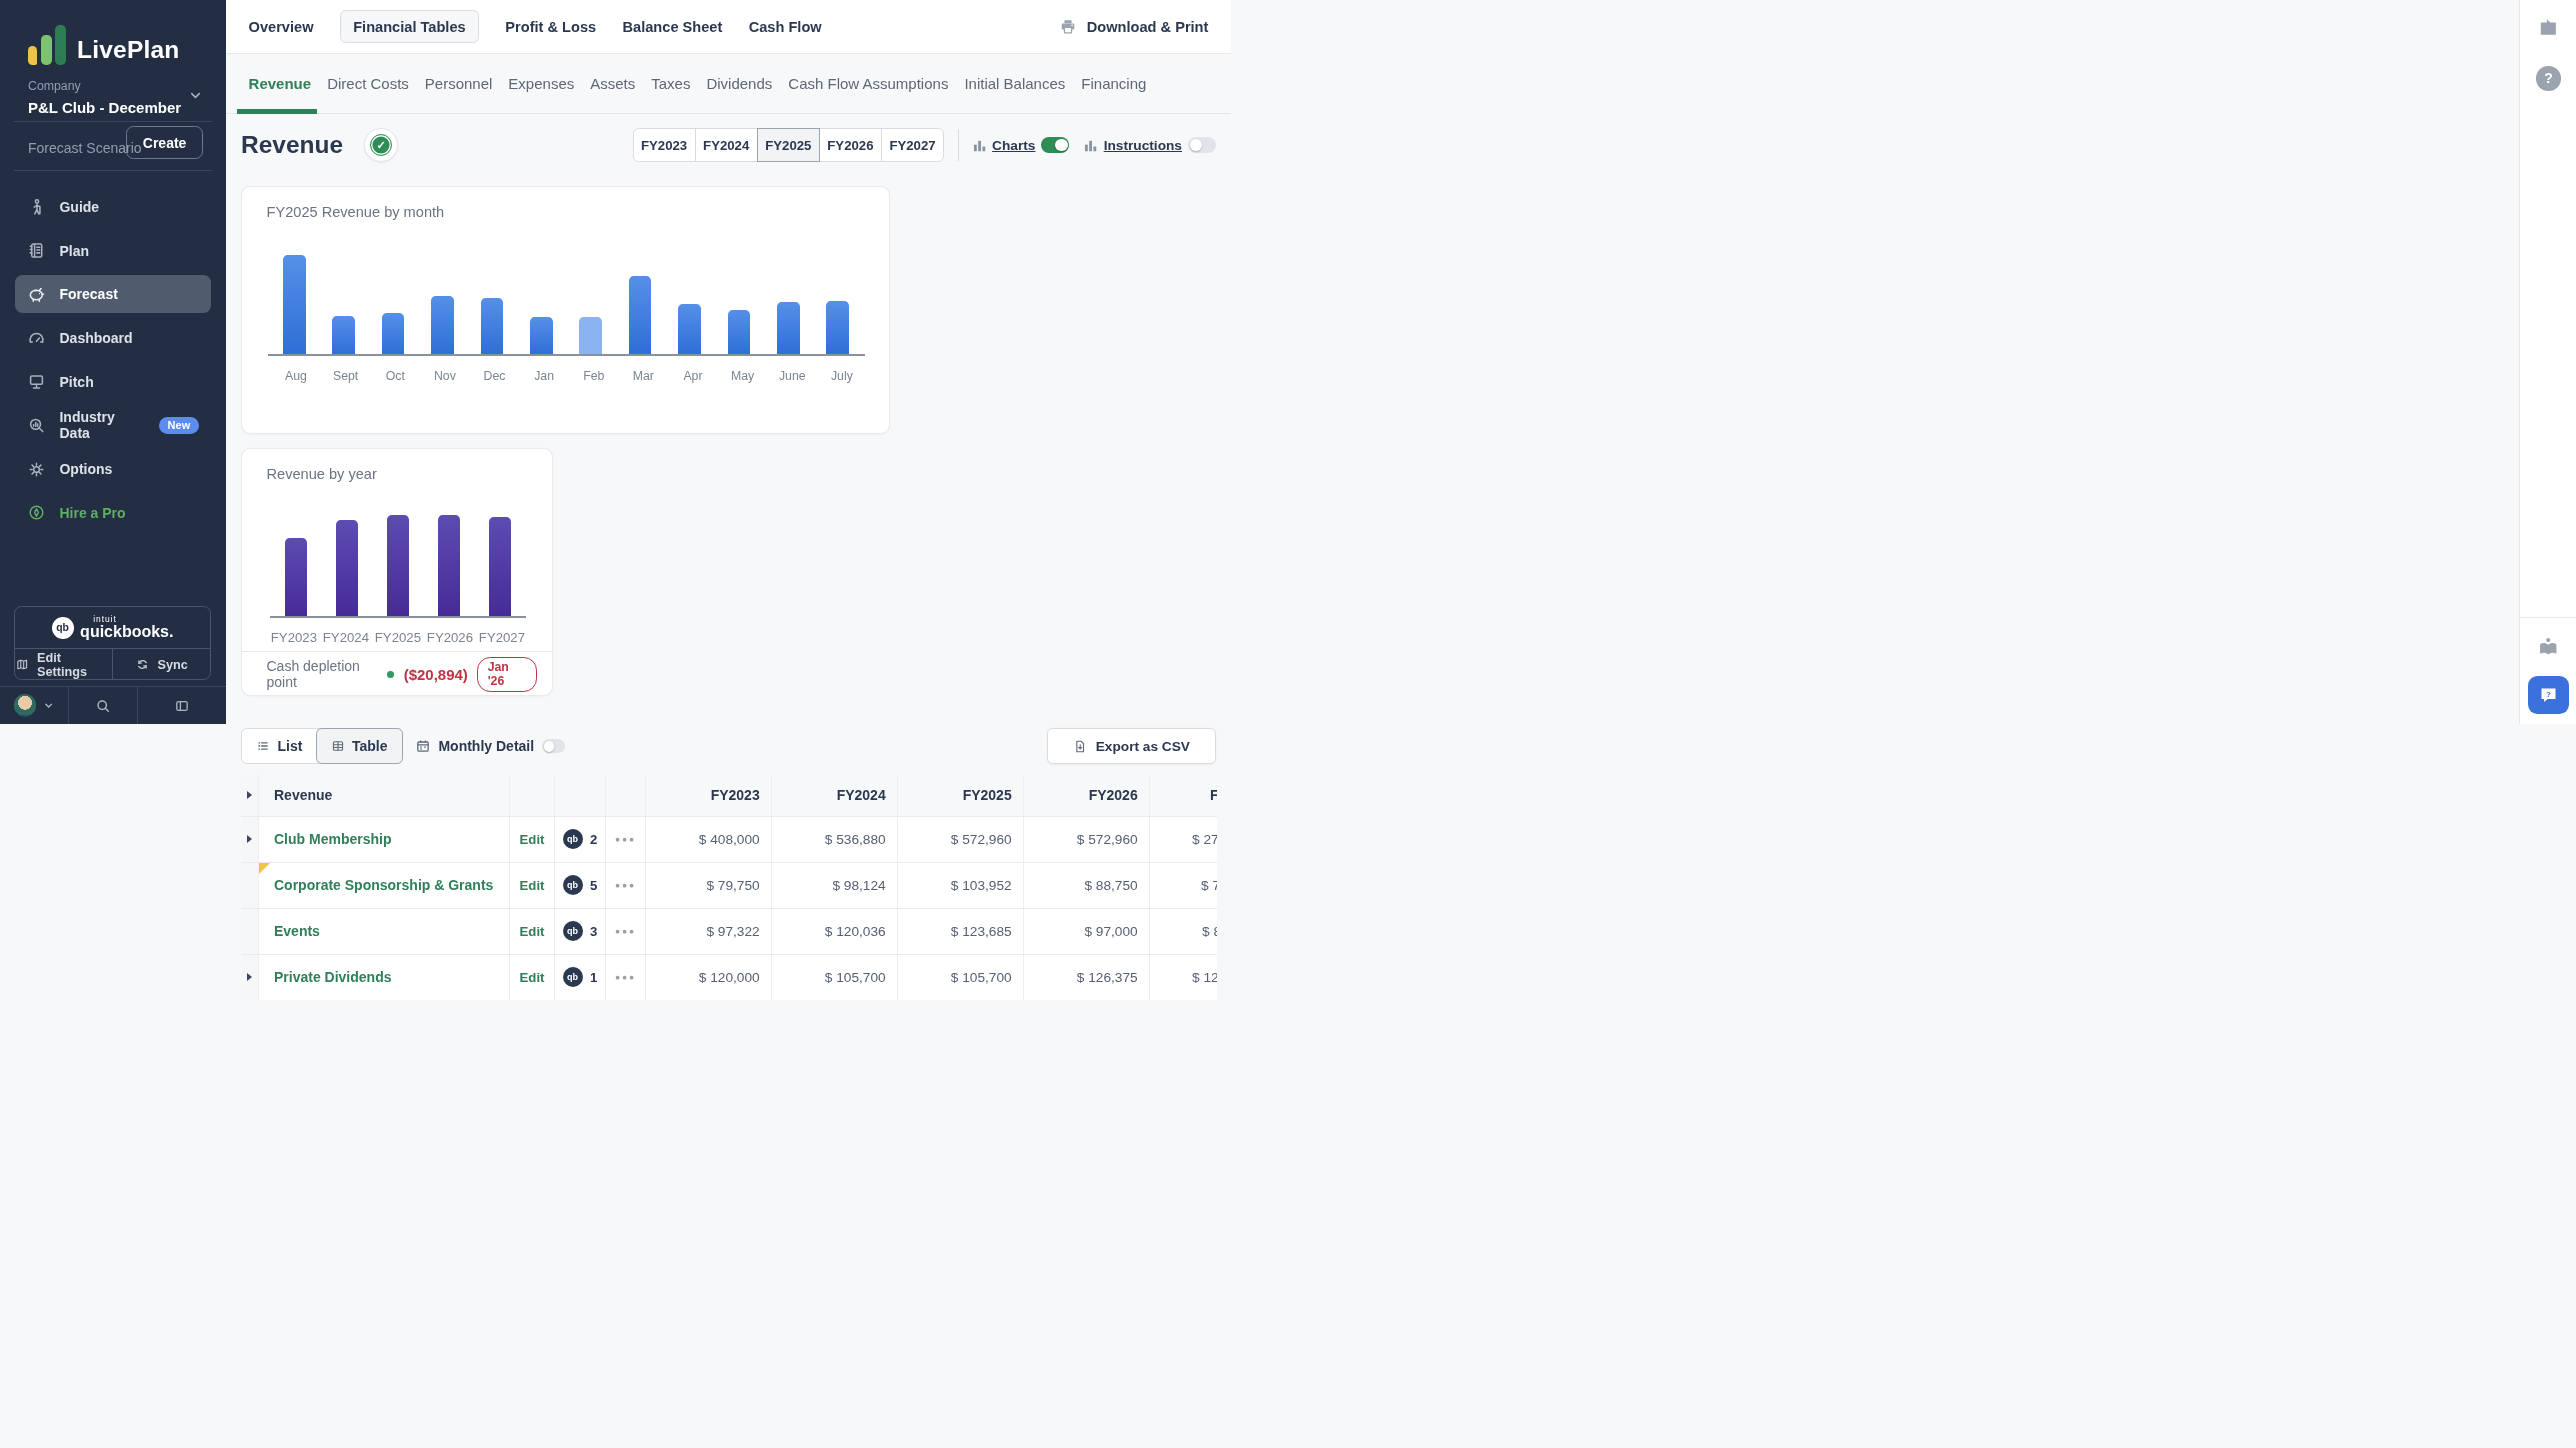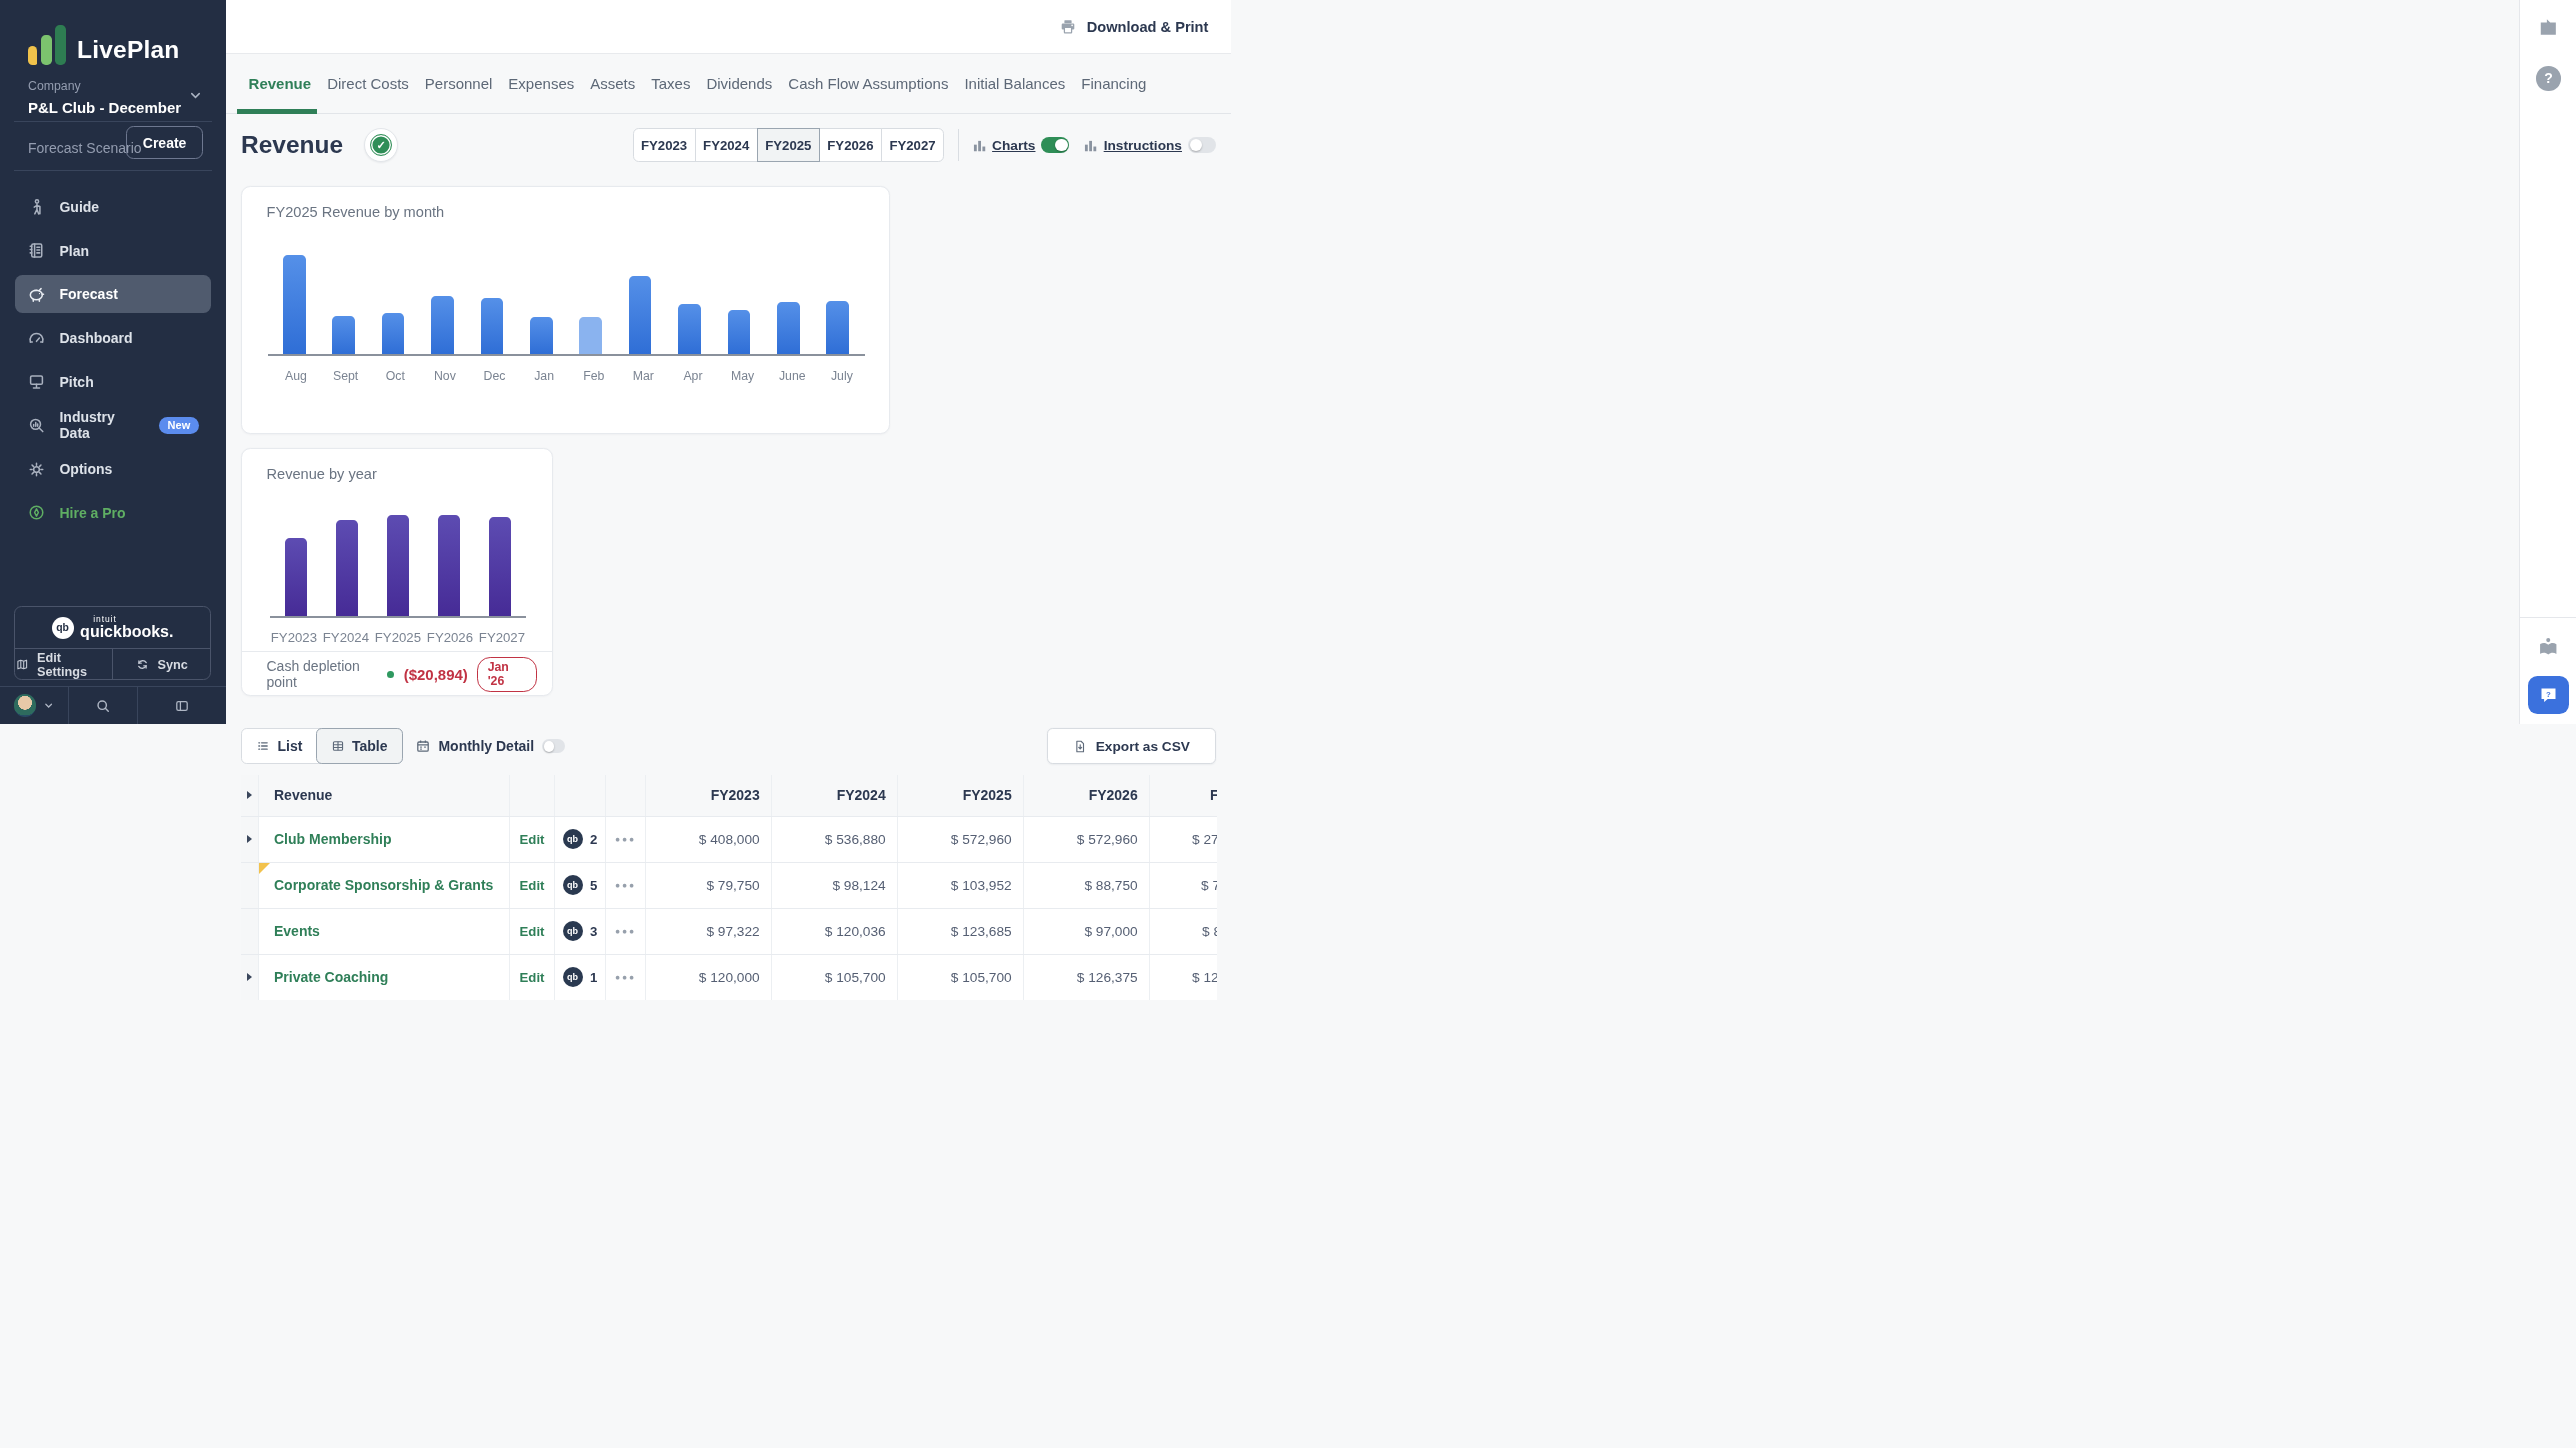--- a/index.html
+++ b/index.html
@@ -309,20 +309,27 @@
       <svg width="16" height="16" viewBox="0 0 20 20" fill="none" stroke-width="1.6">
           <rect x="3.5" y="4.5" width="13" height="11" rx="2"></rect>
           <path d="M8 4.5v11"></path>
         </svg>
     </div>
   </div>
 </aside>
 
 <div class="main">
   <div class="topbar">
+    <div class="main-tabs" id="main-tabs">
+        <div class="tab">Overview</div>
+        <div class="tab tab-active">Financial Tables</div>
+        <div class="tab">Profit &amp; Loss</div>
+        <div class="tab">Balance Sheet</div>
+        <div class="tab">Cash Flow</div>
+      </div>
     <div class="dl-print">
       <svg width="18" height="18" viewBox="0 0 20 20" fill="#9aa3ae" stroke="none">
           <rect x="6" y="2.5" width="8" height="3.4" rx="0.6"></rect>
           <rect x="3" y="6.2" width="14" height="6.6" rx="1.2"></rect>
           <rect x="6" y="10.5" width="8" height="6" rx="0.6" fill="#fff" stroke="#9aa3ae" stroke-width="1.4"></rect>
           <circle cx="14.6" cy="8.2" r="0.9" fill="#fff"></circle>
         </svg>
       <span>Download &amp; Print</span>
     </div>
   </div>
@@ -547,21 +554,21 @@
           <div class="t-cell c-val">$ 120,036</div>
           <div class="t-cell c-val">$ 123,685</div>
           <div class="t-cell c-val">$ 97,000</div>
           <div class="t-cell c-val c-fy27" style="padding-left: 52px;">$ 8</div>
         </div>
         <div class="t-row">
           <div class="t-cell c-arrow">
             <span class="caret"></span>
           </div>
           <div class="t-cell c-name">
-            <span>Private Coaching</span>
+            <span>Private Dividends</span>
           </div>
           <div class="t-cell c-edit">Edit</div>
           <div class="t-cell c-qb">
             <span class="qb-badge">qb</span>
             <span class="qb-count">1</span>
           </div>
           <div class="t-cell c-dots">●●●</div>
           <div class="t-cell c-val">$ 120,000</div>
           <div class="t-cell c-val">$ 105,700</div>
           <div class="t-cell c-val">$ 105,700</div>

